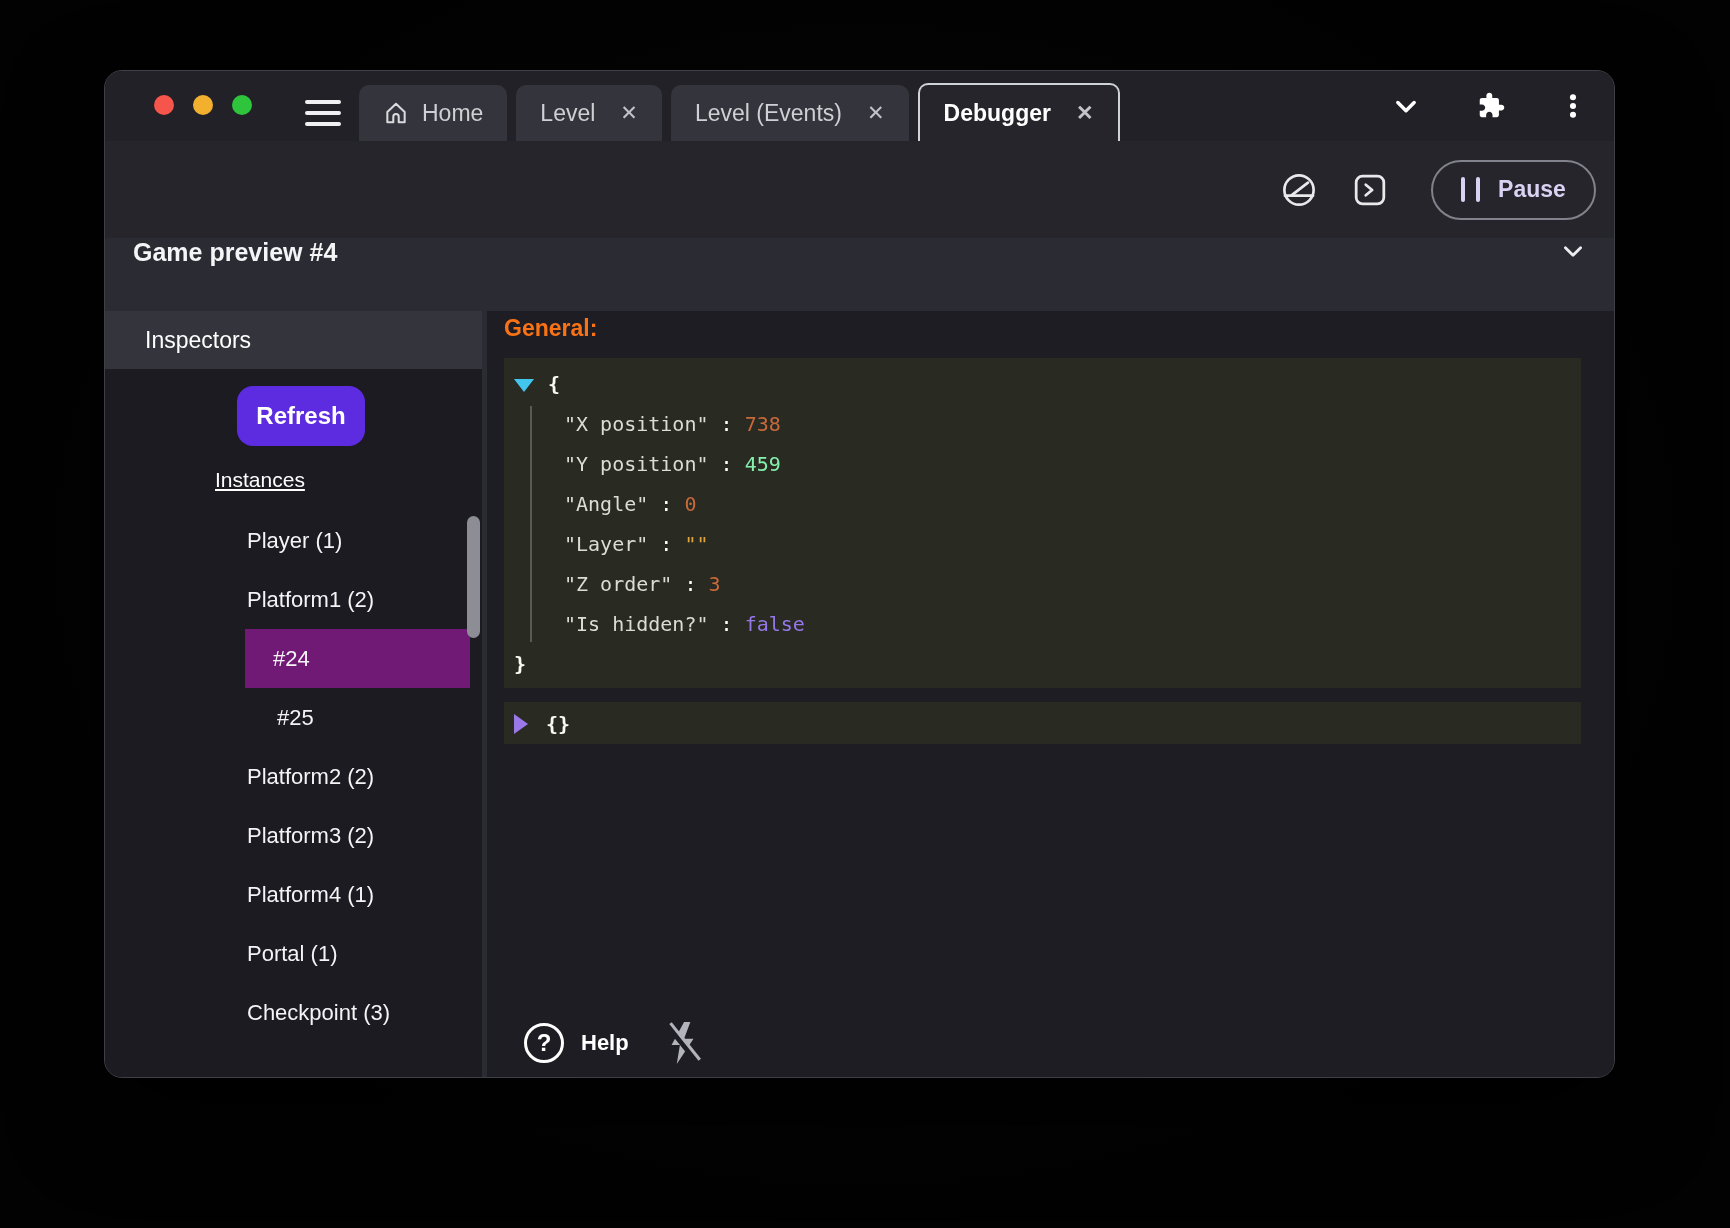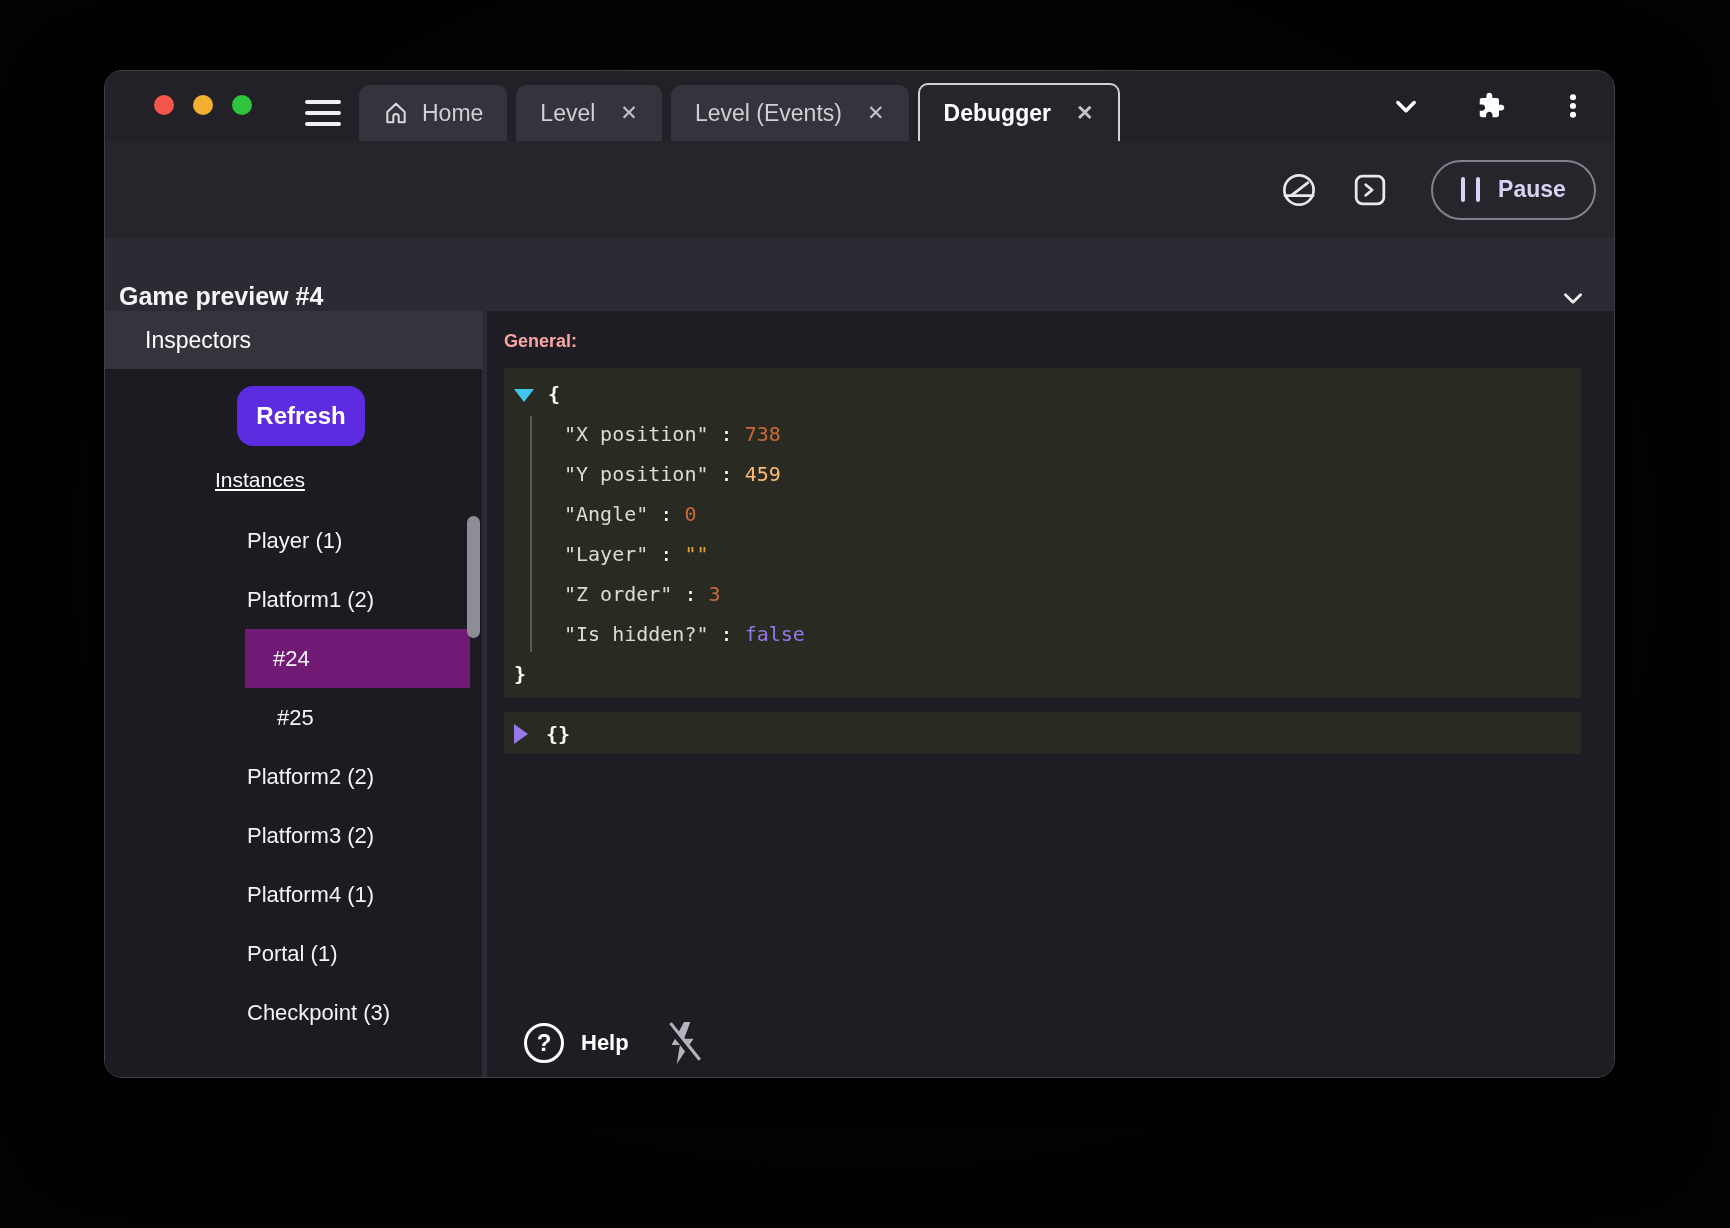--- a/index.html
+++ b/index.html
@@ -35,22 +35,22 @@
     justify-content:flex-end; padding-right:18px; gap:36px; }
   .icon-btn { display:flex; align-items:center; justify-content:center; cursor:pointer; }
   .pause-btn { width:165px; height:60px; border:2px solid #82828c; border-radius:30px;
     background:transparent; display:flex; align-items:center; justify-content:center;
     gap:18px; cursor:pointer; margin-left:8px; }
   .pause-bars { display:flex; gap:11px; }
   .pause-bars i { display:block; width:4px; height:25px; background:#d9d2f2; border-radius:2px; }
   .pause-btn span { color:#d9d2f2; font-size:23px; font-weight:bold; }
 
   
-  .previewbar { height:73px; background:#2b2b33; display:flex; align-items:flex-end;
-    padding:0 28px 0 14px; }
+  .previewbar { height:73px; background:#2b2b33; display:flex; align-items:flex-start;
+    padding:0 28px 0 28px; }
   .previewbar .title { color:#f5f5f7; font-size:25px; font-weight:600; flex:1; }
 
   
   .content { display:flex; height:768px; }
   .sidebar { width:377px; display:flex; flex-direction:column; background:#1b1b21; }
   .sidebar-head { height:58px; background:#34343c; display:flex; align-items:center;
     padding-left:40px; color:#ffffff; font-size:23px; }
   .sidebar-body { position:relative; flex:1; overflow:hidden; }
   .refresh-btn { display:block; margin:17px 0 0 132px; width:128px; height:60px;
     border:none; border-radius:16px; color:#fff; font-size:24px; font-weight:bold;
@@ -63,21 +63,21 @@
   .tree-row.lvl2 { padding-left:172px; }
   .tree-row.selected { background:#701a75; margin-left:140px; margin-right:12px;
     padding-left:28px; }
   .scroll-thumb { position:absolute; right:2px; top:147px; width:13px; height:122px;
     background:#8d8d96; border-radius:7px; }
 
   .divider { width:5px; background:#2b2b33; }
 
   .main { flex:1; display:flex; flex-direction:column; padding:0 33px 0 17px;
     background:#1d1d23; overflow:hidden; }
-  .section-label { margin-top:20px; color:#fca5a5; font-size:18px; font-weight:600; }
+  .section-label { margin-top:4px; color:#f97316; font-size:23px; font-weight:600; }
   .codeblock { position:relative; margin-top:16px; background:#292b23;
     font-family:"DejaVu Sans Mono", monospace; font-size:20px; line-height:40px;
     color:#dcdcd6; padding:6px 0 4px 10px; }
   .codeblock.big::before { content:""; position:absolute; left:26px; top:48px;
     bottom:46px; width:2px; background:rgba(220,220,210,.28); }
   .code-line { white-space:pre; }
   .code-line.entry { padding-left:50px; }
   .tri-down { display:inline-block; width:0; height:0; border-left:10px solid transparent;
     border-right:10px solid transparent; border-top:13px solid #43c6ee;
     margin-right:14px; vertical-align:middle; cursor:pointer; }
@@ -211,21 +211,21 @@
 
       <div class="divider"></div>
 
       <main class="main">
         <div class="section-label">General:</div>
 
         <div class="codeblock big">
           <div class="code-line"><span class="tri-down"></span><span class="brace">{</span></div>
           <div id="json-entries">
               <div class="code-line entry"><span class="k">"X position"</span><span class="c"> : </span><span class="v" style="color: rgb(200, 105, 58);">738</span></div>
-              <div class="code-line entry"><span class="k">"Y position"</span><span class="c"> : </span><span class="v" style="color: #fdba74;">459</span></div>
+              <div class="code-line entry"><span class="k">"Y position"</span><span class="c"> : </span><span class="v" style="color: #86efac;">459</span></div>
               <div class="code-line entry"><span class="k">"Angle"</span><span class="c"> : </span><span class="v" style="color: rgb(200, 105, 58);">0</span></div>
               <div class="code-line entry"><span class="k">"Layer"</span><span class="c"> : </span><span class="v" style="color: rgb(226, 164, 60);">""</span></div>
               <div class="code-line entry"><span class="k">"Z order"</span><span class="c"> : </span><span class="v" style="color: rgb(200, 105, 58);">3</span></div>
               <div class="code-line entry"><span class="k">"Is hidden?"</span><span class="c"> : </span><span class="v" style="color: rgb(149, 119, 232);">false</span></div>
             </div>
           <div class="code-line"><span class="brace">}</span></div>
         </div>
 
 
         <div class="codeblock iv-block">

